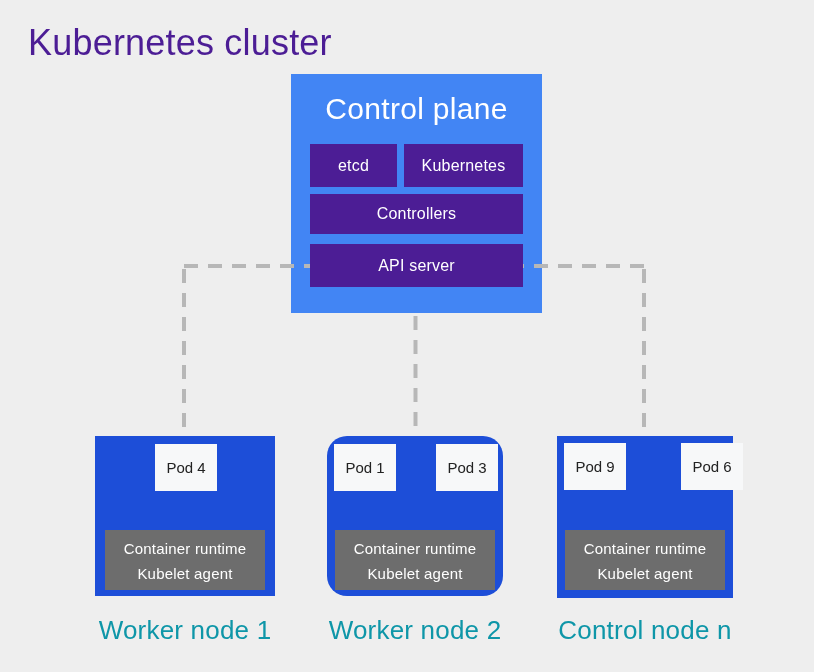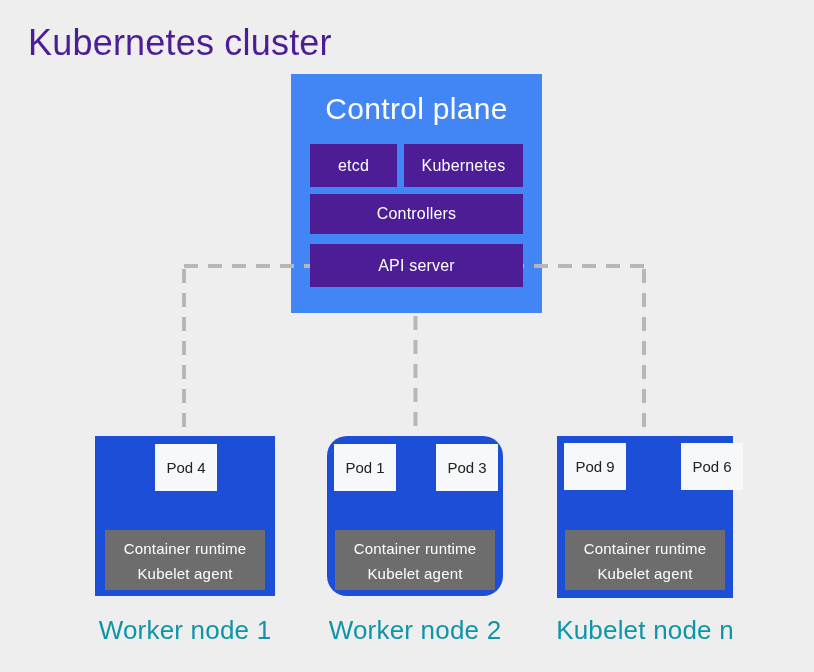--- a/index.html
+++ b/index.html
@@ -169,13 +169,13 @@
 
 <div class="abs worker-node node-n">
   <div class="pod" style="left:7px; top:7px;">Pod 9</div>
   <div class="pod" style="left:108px; top:7px;margin-left:16px;">Pod 6</div>
   <div class="worker-row row-runtime">Container runtime</div>
   <div class="worker-row row-kubelet">Kubelet agent</div>
 </div>
 
 <div class="abs worker-label label-1">Worker node 1</div>
 <div class="abs worker-label label-2">Worker node 2</div>
-<div class="abs worker-label label-n">Kubelet node n</div>
+<div class="abs worker-label label-n">Control node n</div>
 
 </body></html>

